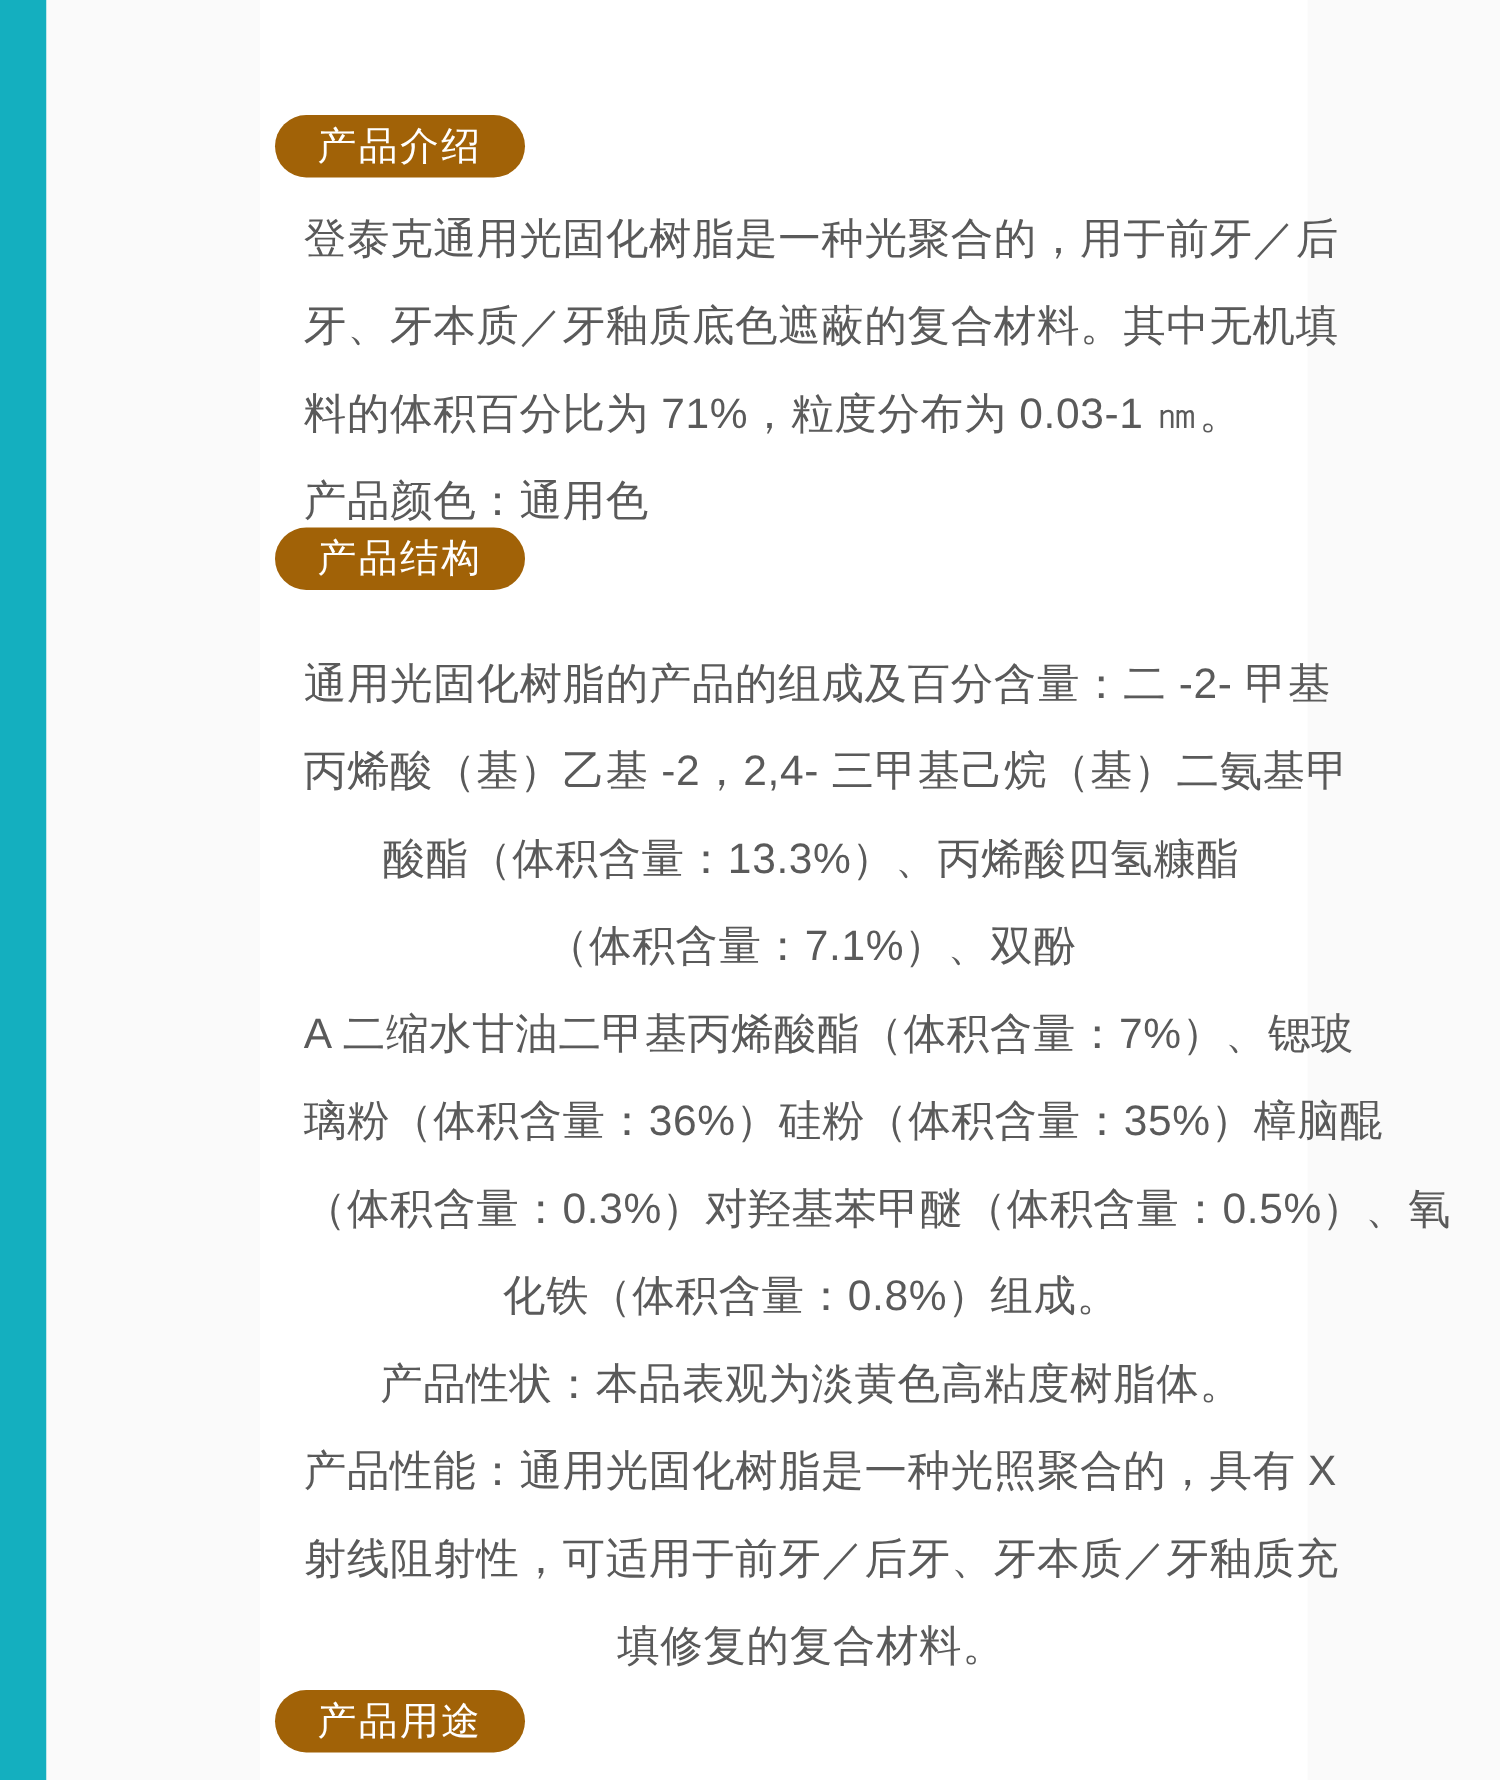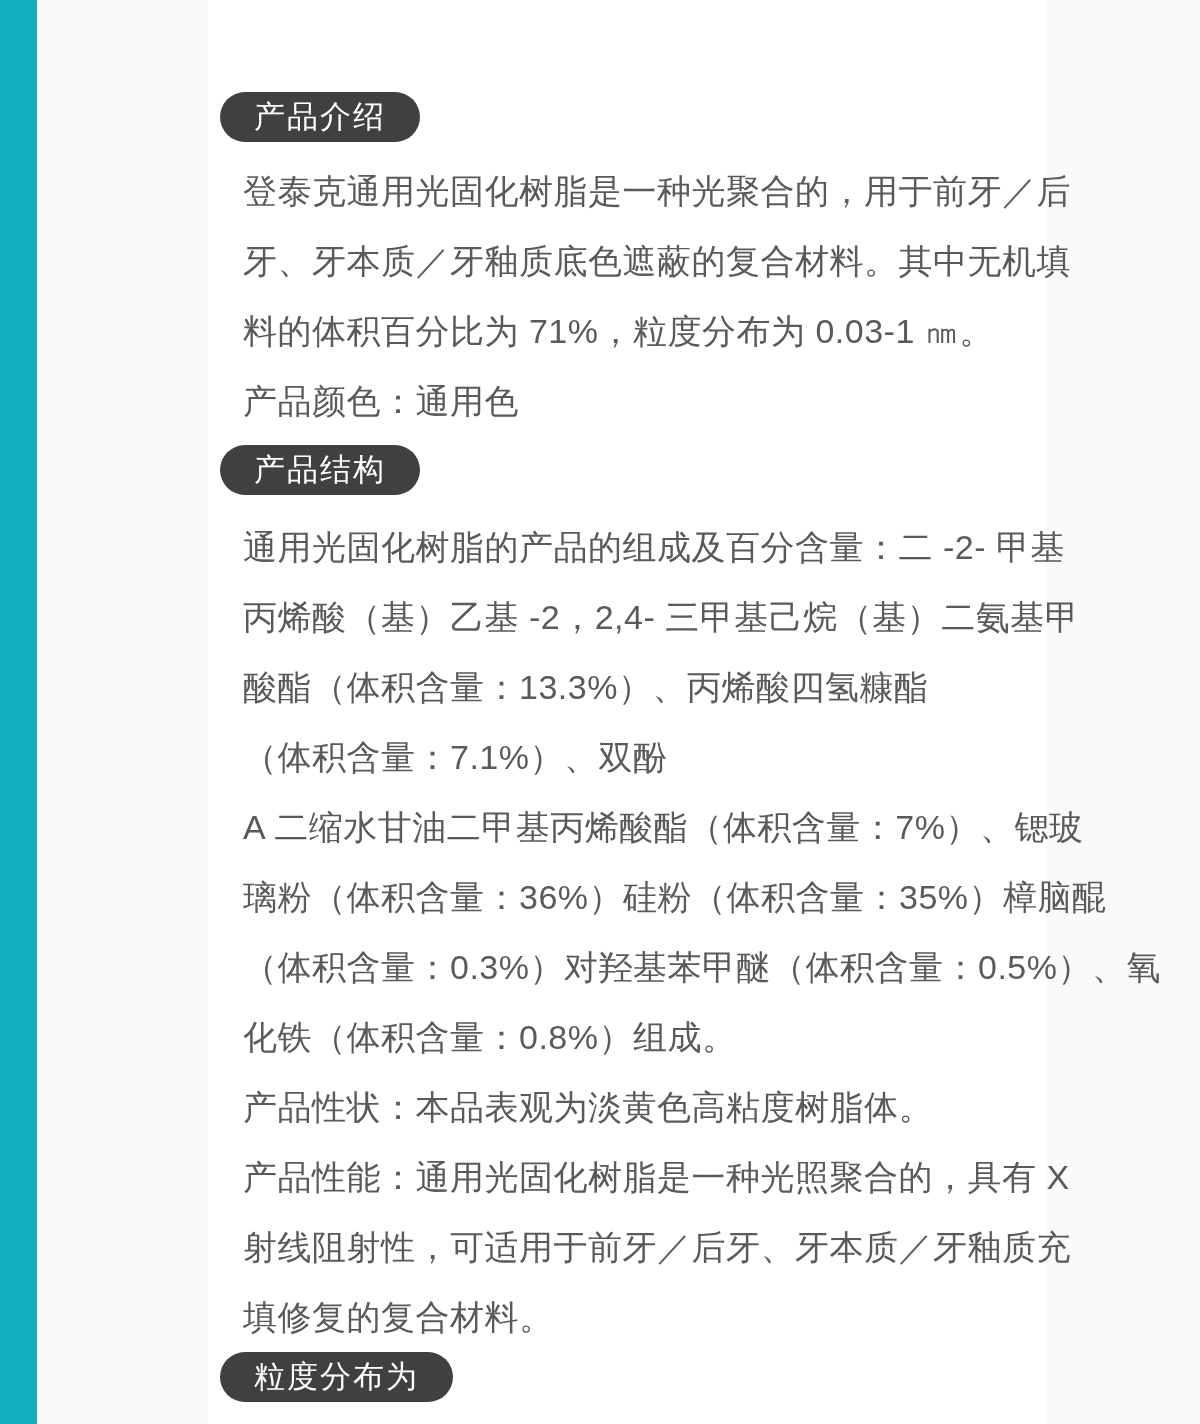--- a/index.html
+++ b/index.html
@@ -30,42 +30,42 @@
     height: 1424px;
     background: #ffffff;
   }
   .badge {
     position: absolute;
     left: 220px;
     height: 50px;
     line-height: 50px;
     padding: 0 34px;
     border-radius: 26px;
-    background: #404040;
+    background: #a16207;
     color: #ffffff;
     font-size: 31px;
     letter-spacing: 2px;
     white-space: nowrap;
     display: inline-block;
   }
   .badge-intro     { top: 92px;  }
-  .badge-structure { top: 445px; }
+  .badge-structure { top: 422px; }
   .badge-usage     { top: 1352px; }
   .para {
     position: absolute;
     left: 243px;
     width: 812px;
     font-size: 34px;
     line-height: 70px;
     color: #5a5a5a;
     white-space: pre;
     letter-spacing: 0.5px;
   }
   .para-intro     { top: 156px; }
-  .para-structure { top: 512px; }
+  .para-structure { top: 512px; text-align: center; }
 </style>
 </head>
 <body>
 
 <div class="accent-bar"></div>
 
 <div class="card"></div>
 
 <div class="badge badge-intro">产品介绍</div>
 
@@ -82,13 +82,13 @@
 （体积含量：7.1%）、双酚
 A 二缩水甘油二甲基丙烯酸酯（体积含量：7%）、锶玻
 璃粉（体积含量：36%）硅粉（体积含量：35%）樟脑醌
 （体积含量：0.3%）对羟基苯甲醚（体积含量：0.5%）、氧
 化铁（体积含量：0.8%）组成。
 产品性状：本品表观为淡黄色高粘度树脂体。
 产品性能：通用光固化树脂是一种光照聚合的，具有 X
 射线阻射性，可适用于前牙／后牙、牙本质／牙釉质充
 填修复的复合材料。</div>
 
-<div class="badge badge-usage">粒度分布为</div>
+<div class="badge badge-usage">产品用途</div>
 
 </body></html>

